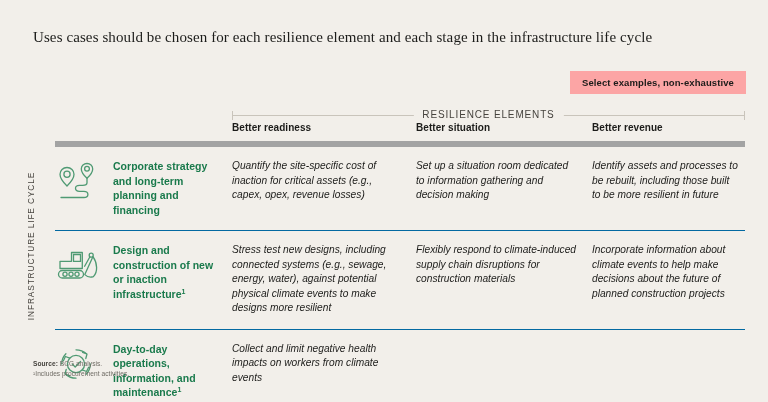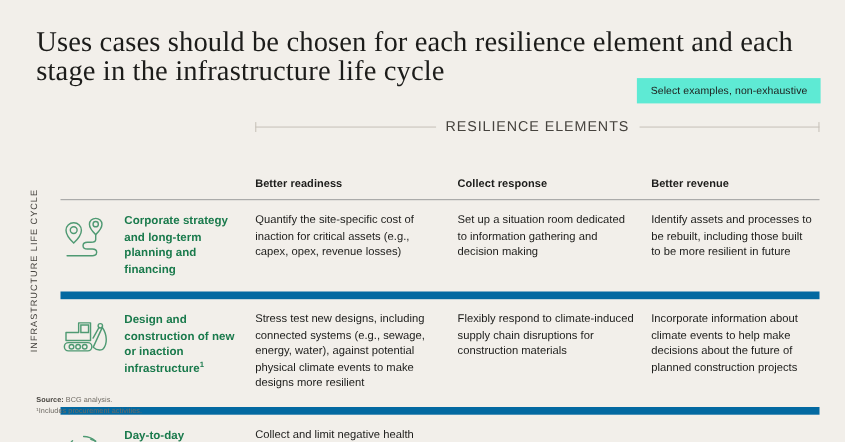--- a/index.html
+++ b/index.html
@@ -21,35 +21,35 @@
     box-sizing: border-box;
   }
 
   
   .title {
     position: absolute;
     left: 33px;
     top: 24px;
     width: 690px;
     font-family: "Liberation Serif", serif;
-    font-size: 26px;
+    font-size: 15px;
     line-height: 27px;
     color: #1c1c1a;
     letter-spacing: 0.1px;
   }
 
   
   .badge {
     position: absolute;
     right: 22px;
     top: 71px;
-    background: #5eead4;
+    background: #fca5a5;
     color: #1c1c1a;
     font-size: 9.5px;
-    font-weight: normal;
+    font-weight: bold;
     letter-spacing: 0.1px;
     padding: 6px 12px 6px 12px;
     line-height: 11px;
     white-space: nowrap;
     margin-left: 34px;
   }
 
   
   .bracket {
     position: absolute;
@@ -76,21 +76,21 @@
   }
   .bracket .tick-l { left: 0; }
   .bracket .tick-r { right: 0; }
   .bracket .bracket-label {
     position: absolute;
     left: 50%;
     top: -1px;
     transform: translateX(-50%);
     background: #f2efea;
     padding: 0 9px;
-    font-size: 13px;
+    font-size: 10px;
     letter-spacing: 0.85px;
     color: #46433e;
     white-space: nowrap;
     line-height: 11px;
     text-align: right;
   }
 
   
   .axis-label {
     position: absolute;
@@ -114,39 +114,38 @@
   
   .table {
     position: absolute;
     left: 55px;
     top: 122px;
     width: 690px;
   }
   .hrow {
     display: flex;
     padding: 0 0 8px 0;
-    border-bottom: 1px solid #a3a3a3;
-    margin-top: 40px;
+    border-bottom: 6px solid #a3a3a3;
   }
   .hcell {
     font-size: 10px;
     font-weight: bold;
     color: #1c1c1a;
     letter-spacing: 0.05px;
   }
   .col-icon  { width: 58px; flex: 0 0 58px; }
   .col-stage { width: 119px; flex: 0 0 119px; padding-right: 10px; box-sizing: border-box; }
   .col-a     { width: 184px; flex: 0 0 184px; padding-right: 14px; box-sizing: border-box; }
   .col-b     { width: 176px; flex: 0 0 176px; padding-right: 14px; box-sizing: border-box; }
   .col-c     { width: 153px; flex: 0 0 153px; padding-right: 6px;  box-sizing: border-box; }
 
   .row {
     display: flex;
     align-items: flex-start;
-    border-bottom: 7px solid #0369a1;
+    border-bottom: 1px solid #0369a1;
     padding: 12px 0 13px 0;
     min-height: 62px;
     box-sizing: border-box;
   }
   .row-icon {
     width: 58px;
     flex: 0 0 58px;
     padding-top: 2px;
   }
   .stage-label {
@@ -154,20 +153,21 @@
     font-weight: bold;
     line-height: 14.5px;
     color: #1a7a4c;
     letter-spacing: 0.02px;
   }
   .cell-text {
     font-size: 10.2px;
     line-height: 14.5px;
     color: #1c1c1a;
     letter-spacing: 0.01px;
+    font-style: italic;
   }
   sup { font-size: 7px; line-height: 0; }
 
   
   .footer {
     position: absolute;
     left: 33px;
     bottom: 24px;
     font-size: 6.6px;
     line-height: 9.5px;
@@ -198,21 +198,21 @@
   <div class="axis-label">
     <span>INFRASTRUCTURE LIFE CYCLE</span>
   </div>
 
   <div class="table">
 
     <div class="hrow">
       <div class="hcell col-icon"></div>
       <div class="hcell col-stage"></div>
       <div class="hcell col-a">Better readiness</div>
-      <div class="hcell col-b">Collect response</div>
+      <div class="hcell col-b">Better situation</div>
       <div class="hcell col-c">Better revenue</div>
     </div>
 
     <div class="row">
       <div class="row-icon">
         <svg class="icon-svg" width="48" height="42" viewBox="0 0 48 42" fill="none" stroke="#4f9a73" stroke-width="1.3">
           <path d="M12 6.5c-4 0-7 3-7 6.8 0 5 7 11.7 7 11.7s7-6.7 7-11.7c0-3.8-3-6.8-7-6.8z"></path>
           <circle cx="12" cy="13.2" r="3.1"></circle>
           <path d="M32 2.5c-3.2 0-5.7 2.4-5.7 5.4 0 4 5.7 9.4 5.7 9.4s5.7-5.4 5.7-9.4c0-3-2.5-5.4-5.7-5.4z"></path>
           <circle cx="32" cy="7.8" r="2.4"></circle>

